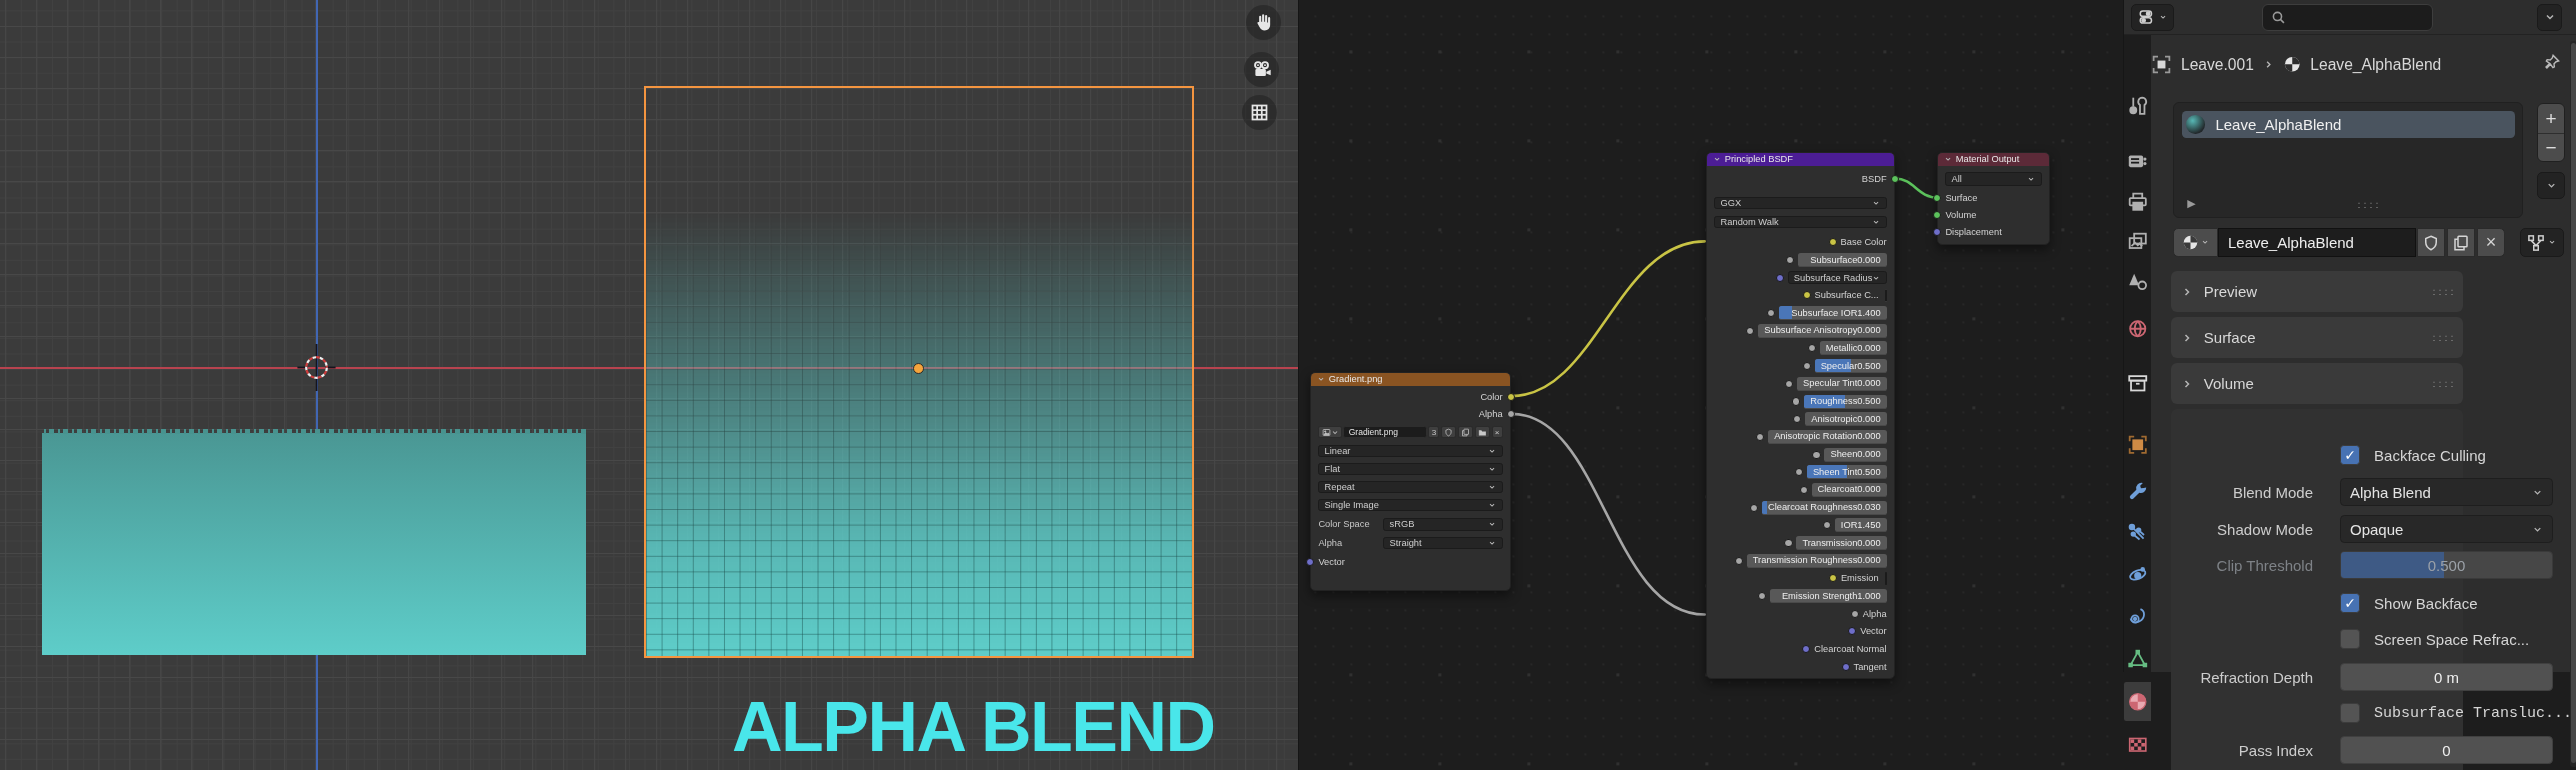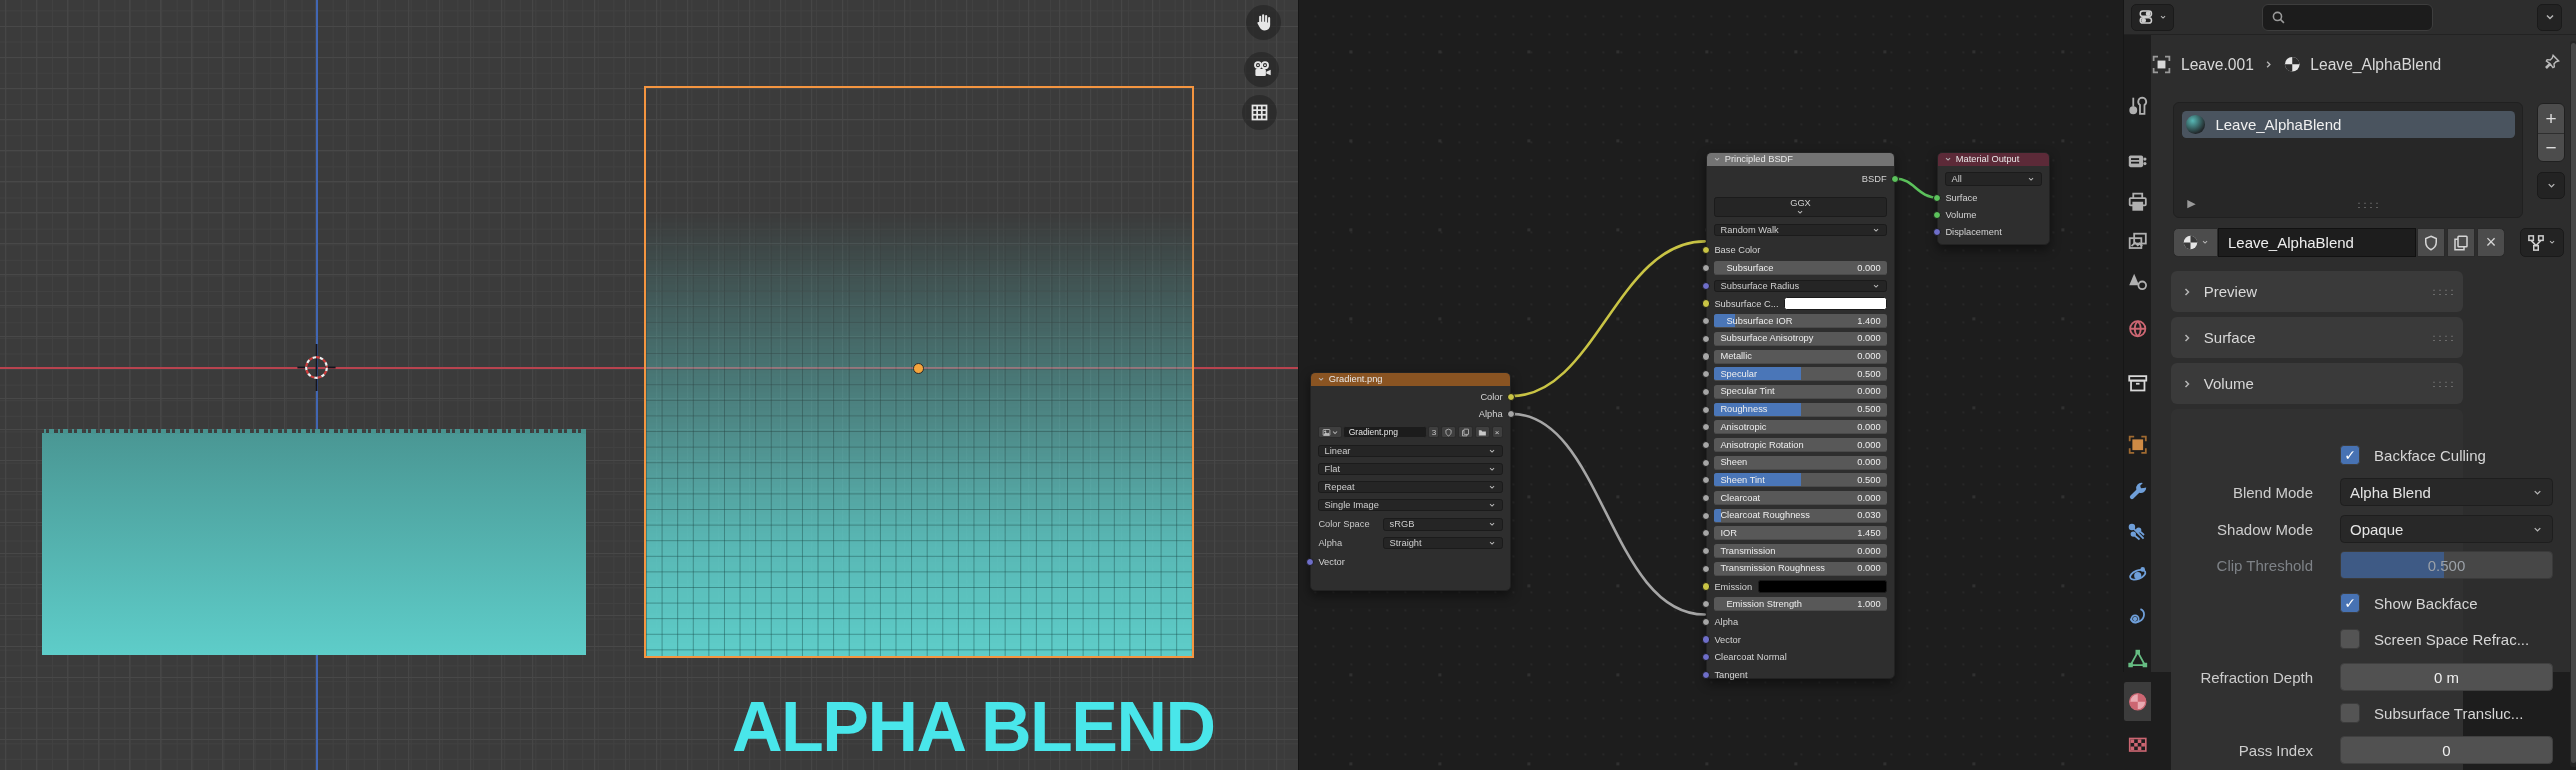--- a/index.html
+++ b/index.html
@@ -278,52 +278,52 @@
             </div>
           </div>
         <div class="nrow" style="height:13.3px;margin-top:6px;">
           <span class="sock l purple"></span>
           <span class="nlabel">Vector</span>
         </div>
       </div>
     </div>
 
     <div class="node" id="bsdf-node" style="left:407px;top:152px;width:189px;height:527px;">
-      <div class="nhead" style="background:#737373;">
+      <div class="nhead" style="background:#4c1d95;">
         <span class="chev">
             <svg viewBox="0 0 24 24" fill="none" stroke="currentColor" stroke-width="3">
               <path d="M6 9l6 6 6-6"></path>
             </svg>
           </span>
         <span>Principled BSDF</span>
       </div>
       <div class="nbody" style="padding-top:6.7px;">
         <div class="nrow nout" style="height:13.3px;">
           <span>BSDF</span>
           <span class="sock r green"></span>
         </div>
         <div id="bsdf-dropdowns" style="margin-top:11px;display:flex;flex-direction:column;gap:7.4px;">
-            <div class="ndrop" style="height: 12px; flex-direction: column;">
+            <div class="ndrop" style="height: 12px;">
               <span class="dtext">GGX</span>
               <span class="chev">
                 <svg viewBox="0 0 24 24" fill="none" stroke="currentColor" stroke-width="3">
                   <path d="M6 9l6 6 6-6"></path>
                 </svg>
               </span>
             </div>
             <div class="ndrop" style="height: 12px;">
               <span class="dtext">Random Walk</span>
               <span class="chev">
                 <svg viewBox="0 0 24 24" fill="none" stroke="currentColor" stroke-width="3">
                   <path d="M6 9l6 6 6-6"></path>
                 </svg>
               </span>
             </div>
           </div>
-        <div id="bsdf-rows" style="margin-top:7.4px;display:flex;flex-direction:column;gap:3.7px;">
+        <div id="bsdf-rows" style="margin-top:7.4px;display:flex;flex-direction:column;gap:3.7px;align-items:flex-end;">
             <div class="nrow" style="height: 14px;">
               <span class="sock l yellow"></span>
               <span class="nlabel">Base Color</span>
             </div>
             <div class="nrow" style="height: 14px;">
               <span class="sock l grey"></span>
               <div class="nslider">
                 <div class="fill" style="width: 0%;"></div>
                 <span class="slab ind">Subsurface</span>
                 <span class="sval">0.000</span>
@@ -847,21 +847,21 @@
         <div class="setrow" style="top: 625px; left: 0px; width: 453px;">
           <div class="cbx" style="position: absolute; left: 216px;"></div>
           <span class="cblabel" style="position: absolute; left: 242px;">Screen Space Refrac...</span>
         </div>
         <div class="setrow" style="top: 663px; left: 0px; width: 453px;">
           <div class="setlabel">Refraction Depth</div>
           <div class="ctl">
             <div class="pfieldc">0 m</div>
           </div>
         </div>
-        <div class="setrow" style="top: 699px; left: 0px; width: 453px;">
+        <div class="setrow" style="top: 699px; left: 0px; width: 453px; font-family: Liberation Mono, monospace;">
           <div class="cbx" style="position: absolute; left: 216px;"></div>
           <span class="cblabel" style="position: absolute; left: 242px;">Subsurface Transluc...</span>
         </div>
         <div class="setrow" style="top: 736px; left: 0px; width: 453px;">
           <div class="setlabel">Pass Index</div>
           <div class="ctl">
             <div class="pfieldc">0</div>
           </div>
         </div>
       </div>

